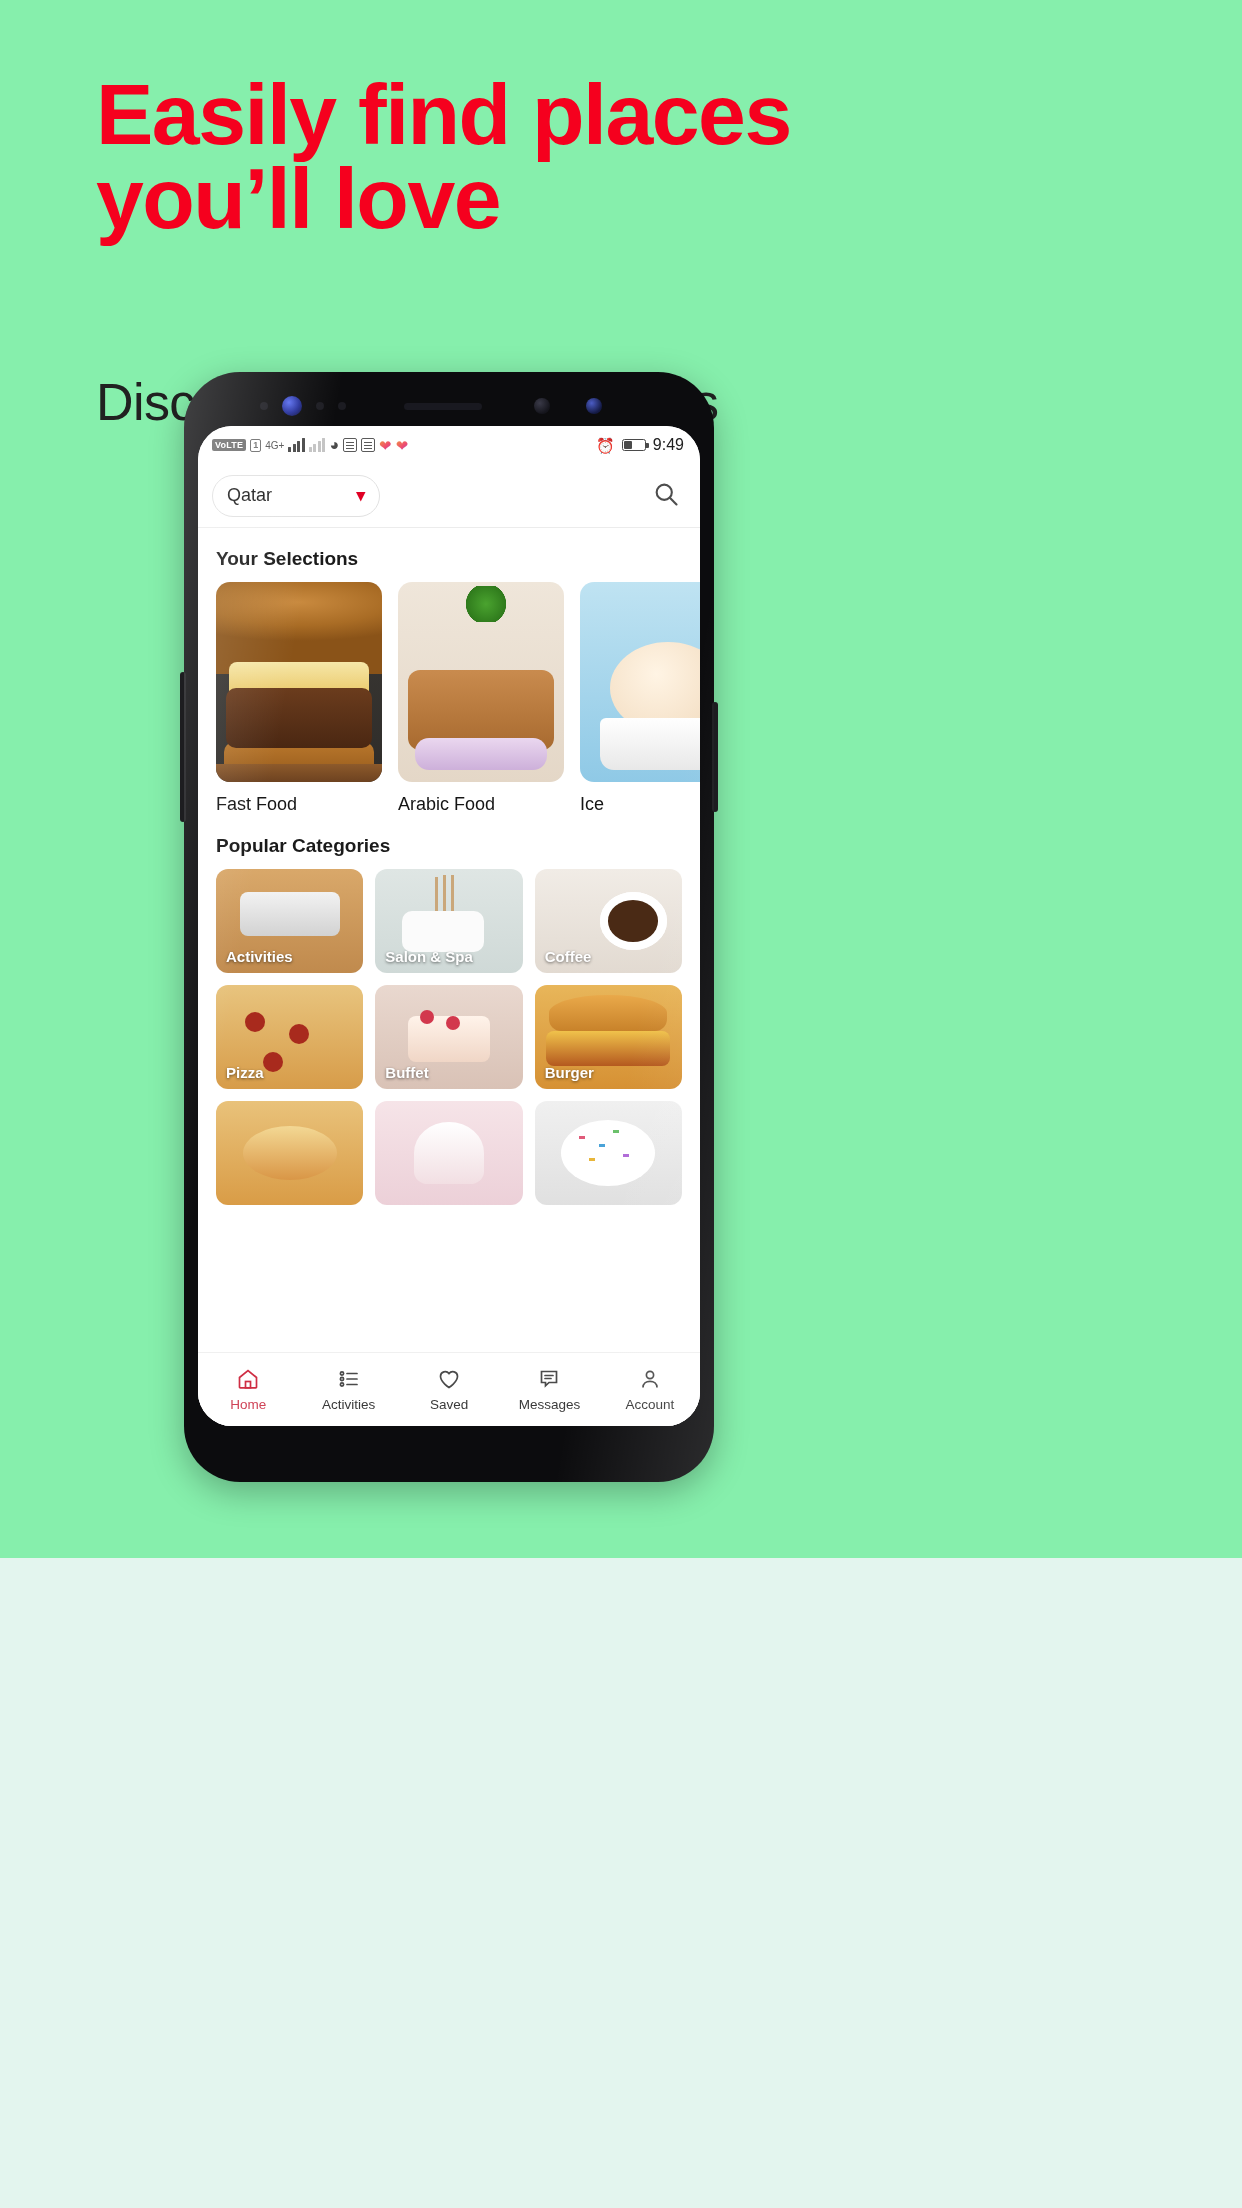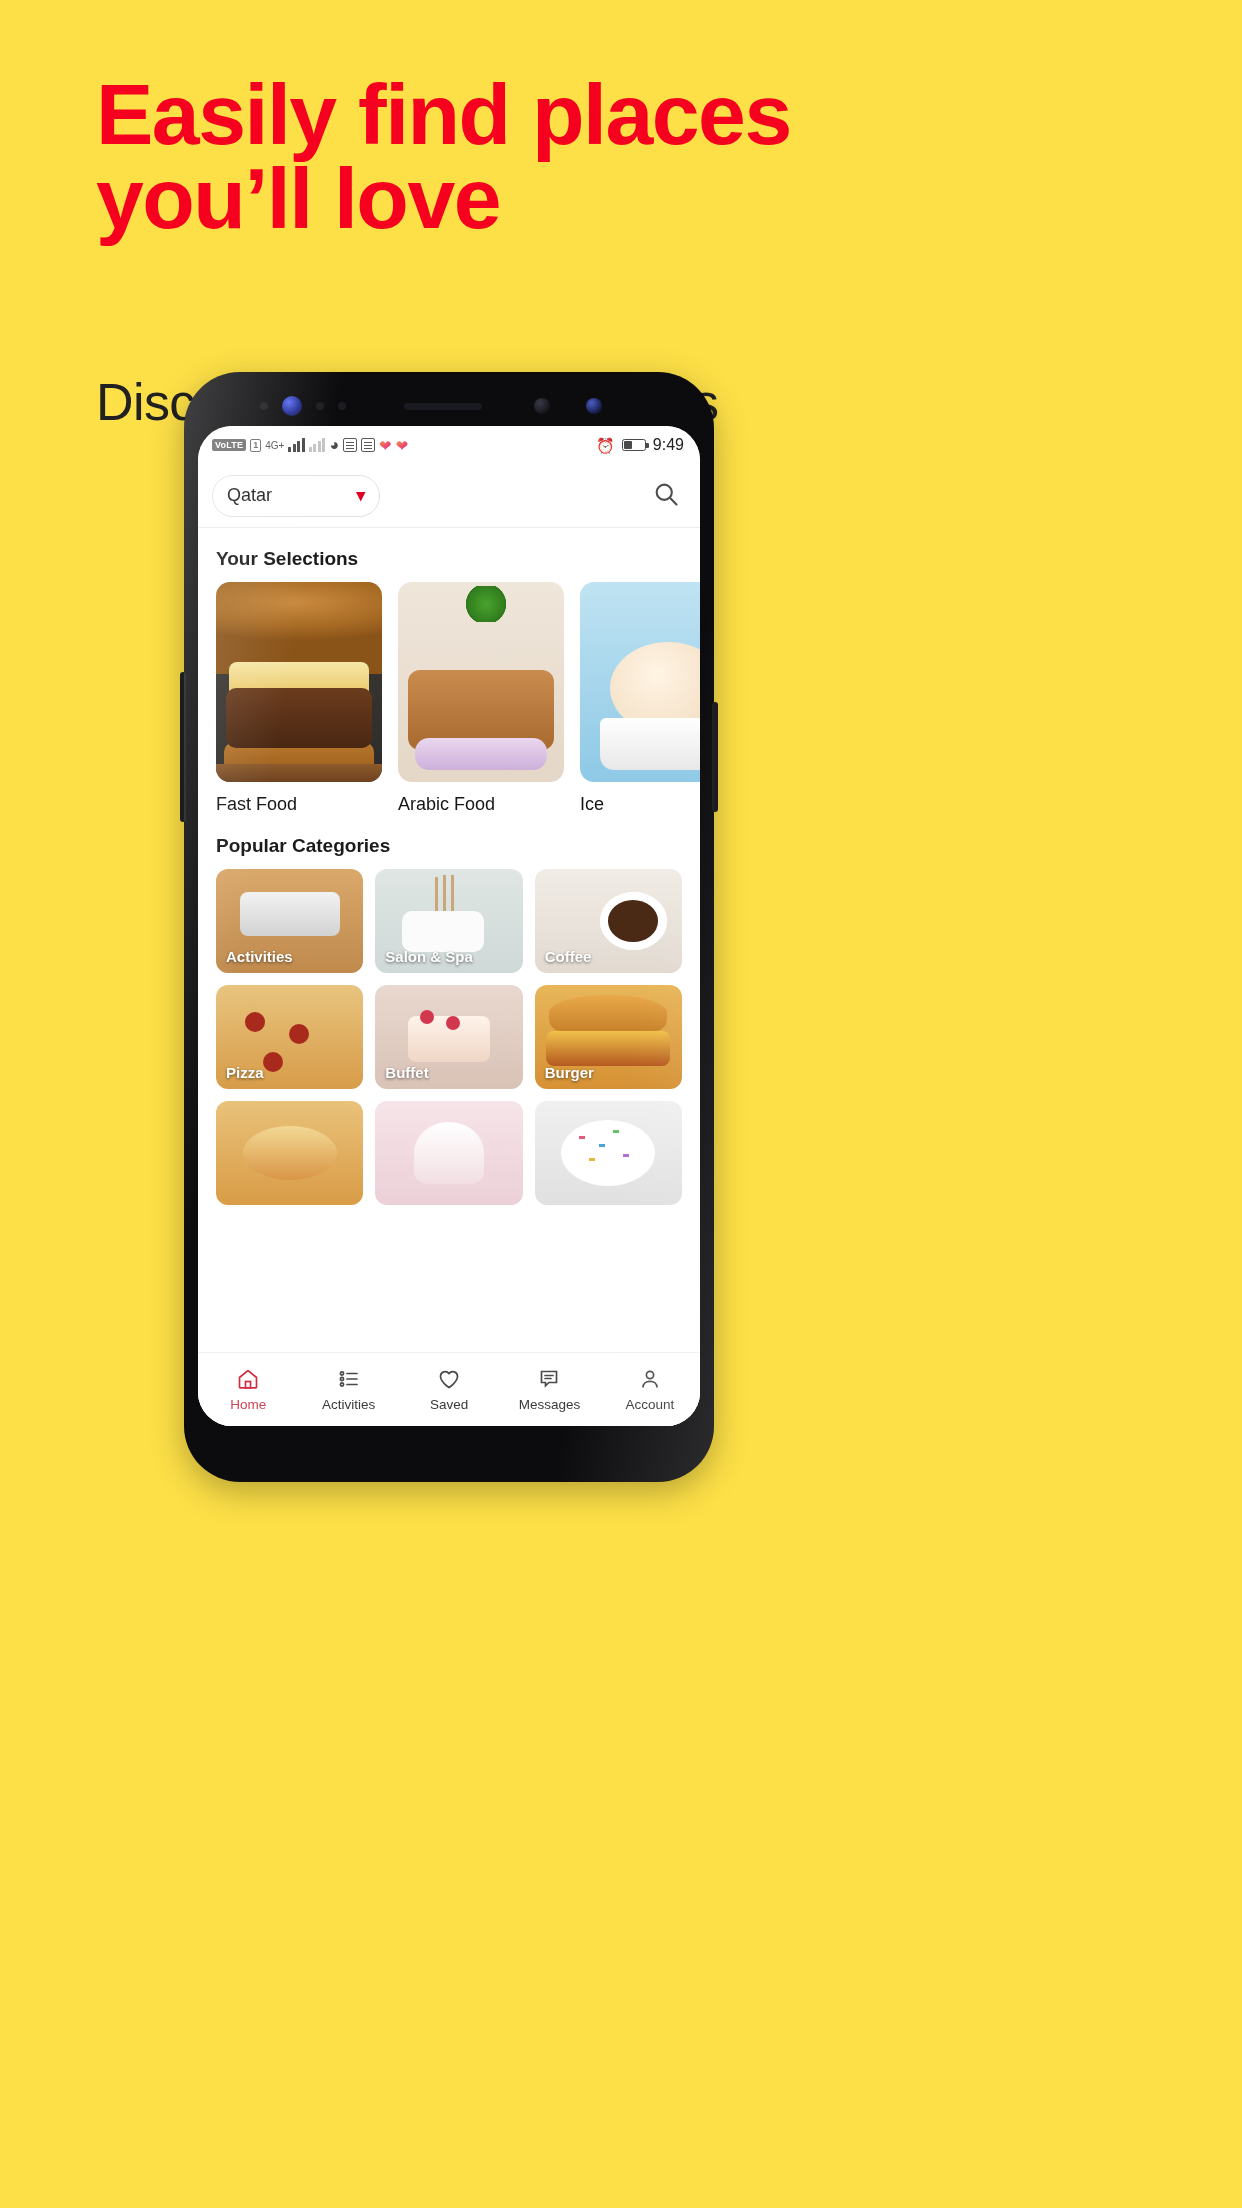--- a/index.html
+++ b/index.html
@@ -2,21 +2,21 @@
 <html><head>
 <meta charset="utf-8">
 <style>
   * { box-sizing: border-box; margin: 0; padding: 0; }
   html, body {
     width: 1242px; height: 2208px;
     background: #e3f5ee;
     font-family: "Liberation Sans", sans-serif;
     overflow: hidden;
   }
-  .page { position: relative; width: 1242px; height: 2208px; background: #fde047; }
+  .page { position: relative; width: 1242px; height: 1558px; background: #86efac; }
 
   
   .headline {
     position: absolute; left: 96px; top: 72px; width: 1060px;
     font-size: 86px; line-height: 0.98; font-weight: bold;
     color: #f5001e; letter-spacing: -1.5px;
   }
   .subhead {
     position: absolute; left: 96px; top: 372px; width: 1060px;
     font-size: 52px; font-weight: normal; color: #212121;

